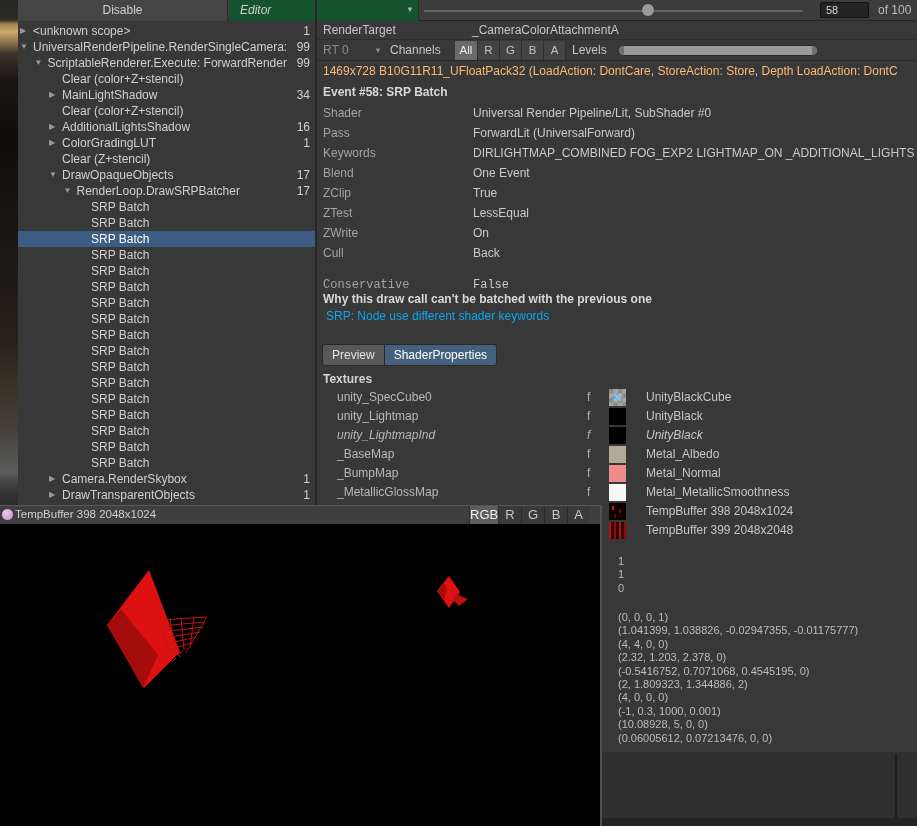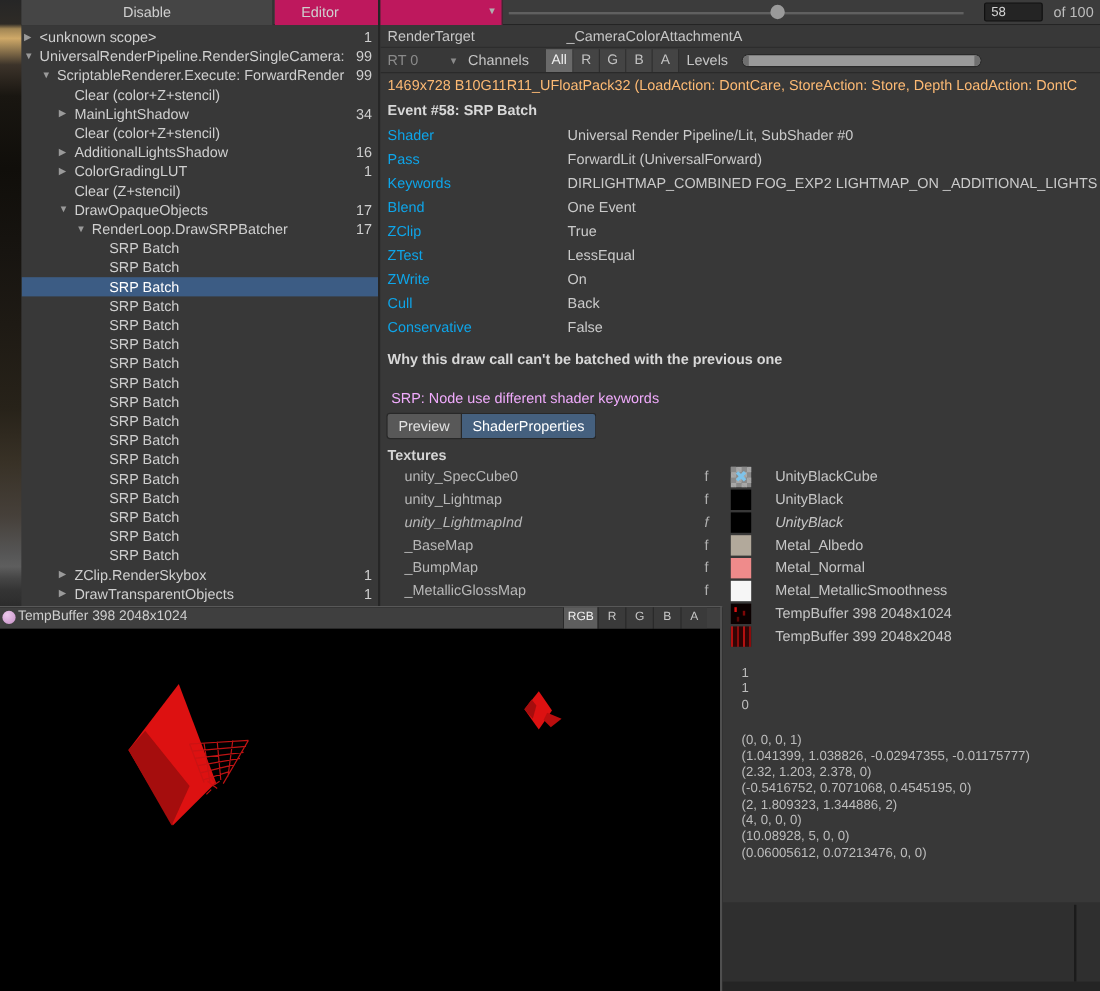--- a/index.html
+++ b/index.html
@@ -12,21 +12,21 @@
     background:linear-gradient(180deg,#262626 0px,#2e2b26 20px,#a08554 24px,#cfa968 32px,#8c744d 42px,
       #3c332a 54px,#191611 80px,#100e0a 140px,#171410 210px,#1e1a14 270px,#272219 340px,
       #383126 385px,#46403a 430px,#565656 462px,#5e5e5e 472px,#454545 482px,#343434 492px,#2c2c2c 505px); }
 
   
   #toolbar { position:absolute; left:18px; top:0; width:899px; height:21px; background:#3c3c3c;
              border-bottom:1px solid #242424; }
   #disable-btn { position:absolute; left:0; top:0; width:210px; height:21px; line-height:20px;
                  text-align:center; background:#454545; color:#cfcfcf; border-right:1px solid #2b2b2b; }
   #editor-dd { position:absolute; left:211px; top:0; width:190px; height:21px; line-height:20px;
-               padding-left:22px; background:#be185d; border-right:1px solid #2b2b2b; color:#cfcfcf; }
+               padding-left:11px; background:#14532d; border-right:1px solid #2b2b2b; color:#cfcfcf;font-style:italic; }
   #editor-arrow { position:absolute; left:388px; top:0; height:21px; line-height:20px; font-size:8px; color:#b0b0b0; }
   #scrub-track { position:absolute; left:406px; top:10px; width:379px; height:2px; background:#606060; }
   #scrub-handle { position:absolute; left:624px; top:4px; width:12px; height:12px; border-radius:50%;
                   background:#9a9a9a; }
   #event-num { position:absolute; left:802px; top:2px; width:49px; height:16px; background:#242424;
                border:1px solid #101010; border-radius:2px; color:#d6d6d6; font-size:11px;
                line-height:14px; padding-left:5px; }
   #event-total { position:absolute; left:860px; top:0; height:21px; line-height:20px; color:#bdbdbd; }
 
   
@@ -55,24 +55,24 @@
   #levels-slider { position:absolute; left:301px; top:5px; width:200px; height:11px; border-radius:6px;
                    background:#9a9a9a; border:1px solid #2a2a2a; }
   #levels-slider::before, #levels-slider::after { content:""; position:absolute; top:0; width:5px; height:9px; background:#6f6f6f; }
   #levels-slider::before { left:0; border-radius:5px 0 0 5px; }
   #levels-slider::after  { right:0; border-radius:0 5px 5px 0; }
 
   #buffer-info { position:absolute; left:6px; top:42px; width:592px; height:17px; line-height:17px;
                  white-space:nowrap; overflow:hidden; color:#fdba74; }
   #event-title { position:absolute; left:6px; top:62px; height:18px; line-height:18px; font-weight:bold; color:#d8d8d8; }
   .drow { position:absolute; left:0; width:598px; height:20px; line-height:20px; white-space:nowrap; overflow:hidden; }
-  .dlabel { position:absolute; left:6px; color:#0ea5e9; }
+  .dlabel { position:absolute; left:6px; color:#a3a3a3; }
   .dvalue { position:absolute; left:156px; color:#cacaca; }
   #why-title { position:absolute; left:6px; top:270px; height:17px; line-height:17px; font-weight:bold; color:#d8d8d8; }
-  #why-reason { position:absolute; left:9px; top:303px; height:17px; line-height:17px; color:#f0abfc; }
+  #why-reason { position:absolute; left:9px; top:287px; height:17px; line-height:17px; color:#0ea5e9; }
 
   #tabs { position:absolute; left:5px; top:323px; height:22px; display:flex; }
   .tab { height:22px; line-height:21px; text-align:center; padding:0 9px; background:#585858;
          border:1px solid #282828; color:#e2e2e2; }
   .tab:first-child { border-radius:3px 0 0 3px; }
   .tab:last-child { border-radius:0 3px 3px 0; border-left:none; }
   .tab.sel { background:var(--tab-selected); color:#ffffff; }
 
   #tex-header { position:absolute; left:6px; top:349px; height:18px; line-height:18px; font-weight:bold; color:#d4d4d4; }
   .texrow { position:absolute; left:0; width:598px; height:19px; line-height:19px; }
@@ -106,21 +106,21 @@
 
   
   #preview-win { position:absolute; left:0; top:505px; width:602px; height:321px; z-index:20;
                  border-top:1px solid #585858; border-right:2px solid #4f4f4f; background:#000; }
   #preview-title-bar { position:absolute; left:0; top:0; width:600px; height:18px; background:#3f3f3f; }
   #preview-sphere { position:absolute; left:2px; top:3px; width:11px; height:11px; border-radius:50%;
                     background:radial-gradient(circle at 35% 30%, #ecc9ec, var(--gizmo-pink) 70%); }
   #preview-title { position:absolute; left:15px; top:0; height:18px; line-height:17px; font-size:11.5px; color:#cfcfcf; white-space:nowrap; }
   #preview-btns { position:absolute; right:11px; top:0; height:18px; display:flex; }
   .pvbtn { height:18px; line-height:17px; text-align:center; background:#3a3a3a; color:#c8c8c8;
-           font-size:10px; border-left:1px solid #2a2a2a; }
+           font-size:13px; border-left:1px solid #2a2a2a; }
   .pvbtn.sel { background:#5e5e5e; color:#f0f0f0; }
   #preview-viewport { position:absolute; left:0; top:18px; width:600px; height:303px; background:#000; }
 </style>
 </head>
 <body>
 
 <div id="root">
 
   <div id="scene-strip"></div>
 
@@ -231,21 +231,21 @@
           <span class="tlabel" style="left: 73px;">SRP Batch</span>
         </div>
         <div class="trow" style="top: 418px;">
           <span class="tlabel" style="left: 73px;">SRP Batch</span>
         </div>
         <div class="trow" style="top: 434px;">
           <span class="tlabel" style="left: 73px;">SRP Batch</span>
         </div>
         <div class="trow" style="top: 450px;">
           <span class="arw" style="left: 31px;">▶</span>
-          <span class="tlabel" style="left: 44px;">ZClip.RenderSkybox</span>
+          <span class="tlabel" style="left: 44px;">Camera.RenderSkybox</span>
           <span class="tcount">1</span>
         </div>
         <div class="trow" style="top: 466px;">
           <span class="arw" style="left: 31px;">▶</span>
           <span class="tlabel" style="left: 44px;">DrawTransparentObjects</span>
           <span class="tcount">1</span>
         </div>
       </div>
   </div>
 
@@ -298,21 +298,21 @@
           <span class="dvalue">LessEqual</span>
         </div>
         <div class="drow" style="top: 202px;">
           <span class="dlabel">ZWrite</span>
           <span class="dvalue">On</span>
         </div>
         <div class="drow" style="top: 222px;">
           <span class="dlabel">Cull</span>
           <span class="dvalue">Back</span>
         </div>
-        <div class="drow" style="top: 242px;">
+        <div class="drow" style="top: 254px; font-family: Liberation Mono, monospace;">
           <span class="dlabel">Conservative</span>
           <span class="dvalue">False</span>
         </div>
       </div>
     <div id="why-title">Why this draw call can't be batched with the previous one</div>
     <div id="why-reason">SRP: Node use different shader keywords</div>
     <div id="tabs">
         <span class="tab">Preview</span>
         <span class="tab sel">ShaderProperties</span>
       </div>
@@ -364,24 +364,26 @@
         </div>
       </div>
     <div id="floats-col" class="valcol" style="top:534px;">
         <div>1</div>
         <div>1</div>
         <div>0</div>
       </div>
     <div id="vectors-col" class="valcol" style="top:590px;">
         <div>(0, 0, 0, 1)</div>
         <div>(1.041399, 1.038826, -0.02947355, -0.01175777)</div>
+        <div>(4, 4, 0, 0)</div>
         <div>(2.32, 1.203, 2.378, 0)</div>
         <div>(-0.5416752, 0.7071068, 0.4545195, 0)</div>
         <div>(2, 1.809323, 1.344886, 2)</div>
         <div>(4, 0, 0, 0)</div>
+        <div>(-1, 0.3, 1000, 0.001)</div>
         <div>(10.08928, 5, 0, 0)</div>
         <div>(0.06005612, 0.07213476, 0, 0)</div>
       </div>
   </div>
 
   <div id="br-bg">
     <div id="br-vline"></div>
     <div id="br-bottom"></div>
   </div>
 

